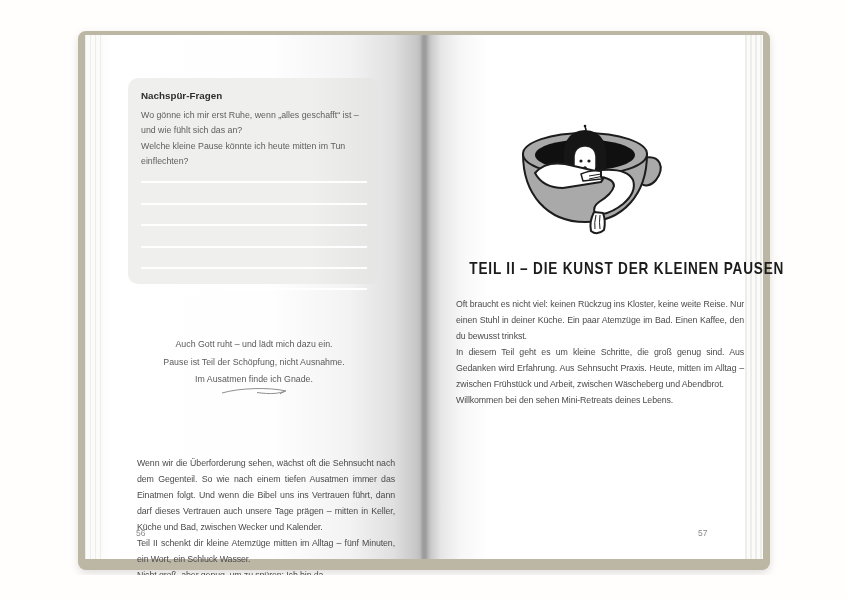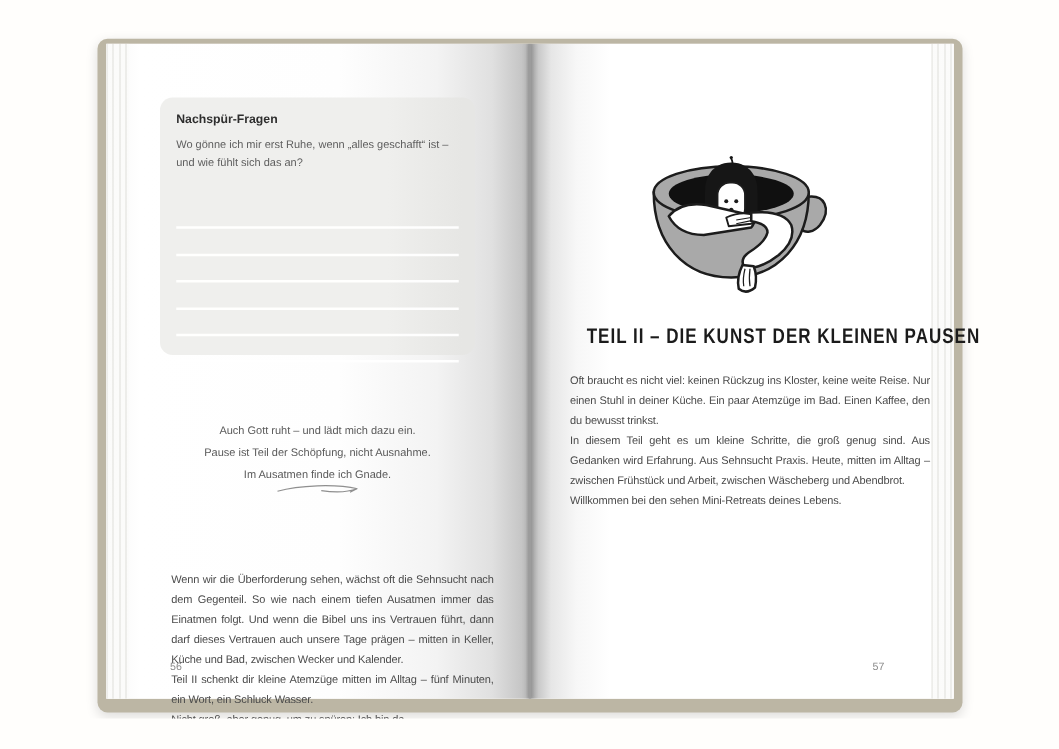--- a/index.html
+++ b/index.html
@@ -72,20 +72,21 @@
     <div class="page-half page-left"></div>
     <div class="page-half page-right"></div>
     <div class="edge-stripes edge-left"></div>
     <div class="edge-stripes edge-right"></div>
     <div class="spine-line"></div>
   </div>
 
   <div class="notes-box">
     <div class="notes-title">Nachspür-Fragen</div>
     <div class="notes-q">Wo gönne ich mir erst Ruhe, wenn „alles geschafft“ ist – und wie fühlt sich das an?</div>
+    <div class="notes-q">Welche kleine Pause könnte ich heute mitten im Tun einflechten?</div>
     <div class="write-lines">
       <div class="write-line"></div>
       <div class="write-line"></div>
       <div class="write-line"></div>
       <div class="write-line"></div>
       <div class="write-line"></div>
       <div class="write-line"></div>
     </div>
   </div>
 

